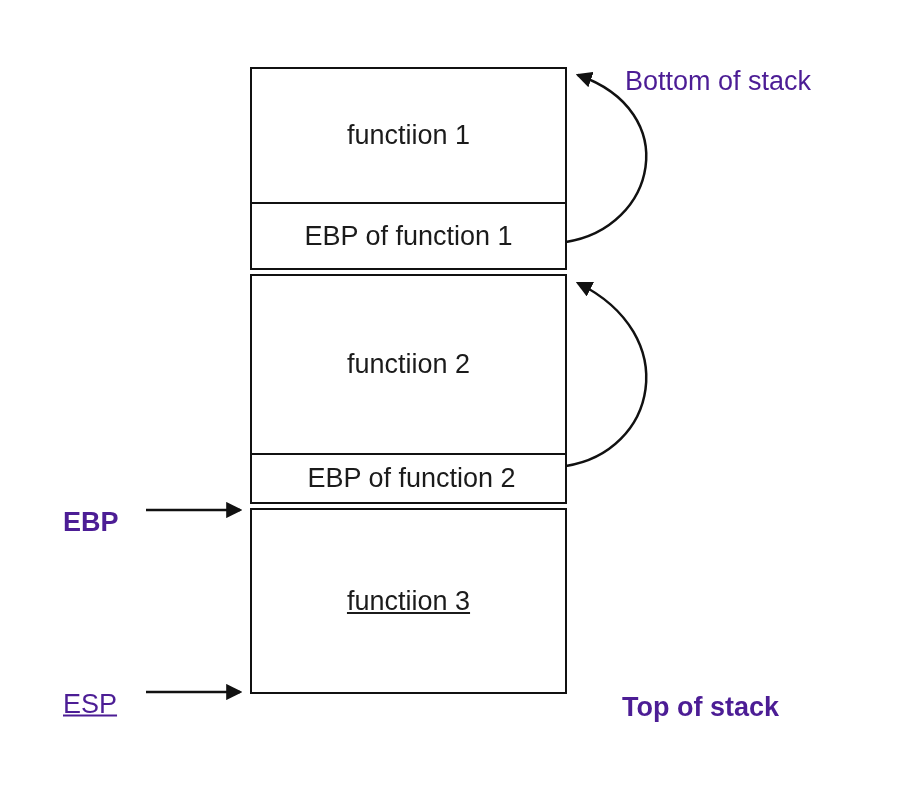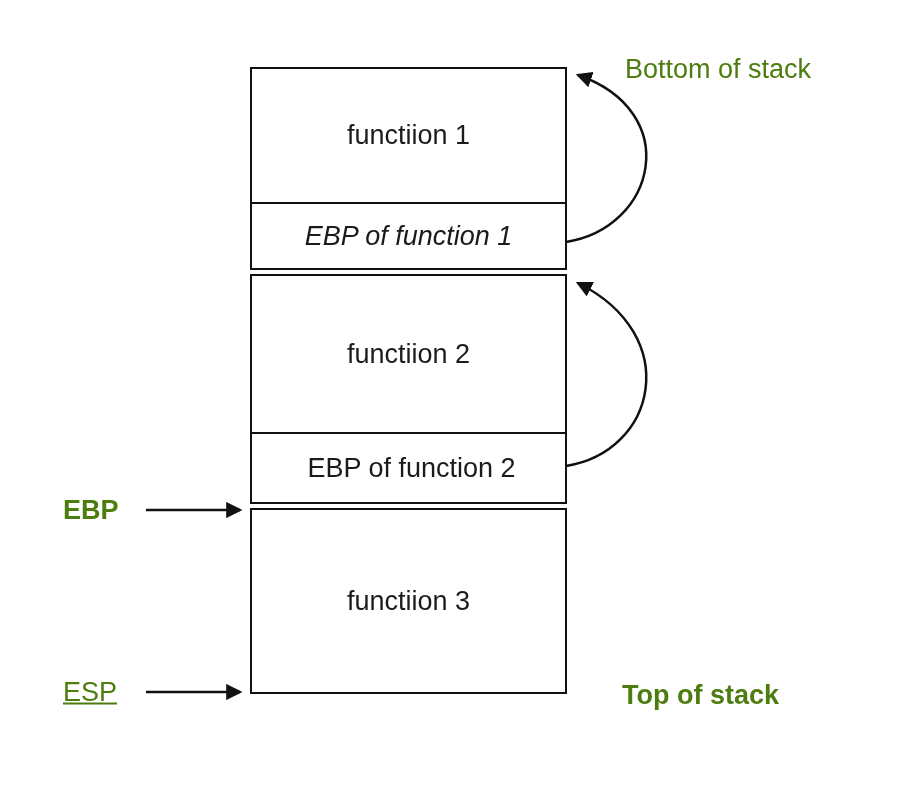--- a/index.html
+++ b/index.html
@@ -33,57 +33,58 @@
     font-size: 27px;
     color: #1b1b1b;
     box-sizing: border-box;
   }
   .cell.divided {
     border-bottom: 2.5px solid #111111;
   }
   .side-label {
     position: absolute;
     font-size: 27px;
-    color: #4d7c0f;
+    color: #4c1d95;
     transform: translateY(-50%);
     white-space: nowrap;
+    margin-top: 12px;
   }
   #arrow-layer {
     position: absolute;
     left: 0;
     top: 0;
     width: 924px;
     height: 790px;
     pointer-events: none;
   }
 </style>
 </head>
 <body>
 
 <div id="canvas">
 
   <div class="group" style="top:67px; height:203px;">
     <div class="cell divided" style="height:135px;">
       <span>functiion 1</span>
     </div>
-    <div class="cell" style="flex:1;font-style:italic;">
+    <div class="cell" style="flex:1;">
       <span>EBP of function 1</span>
     </div>
   </div>
 
   <div class="group" style="top:274px; height:230px;">
-    <div class="cell divided" style="height:158px;">
+    <div class="cell divided" style="height:179px;">
       <span>functiion 2</span>
     </div>
     <div class="cell" style="flex:1;padding-left:6px;">
       <span>EBP of function 2</span>
     </div>
   </div>
 
-  <div class="group" style="top:508px; height:186px;">
+  <div class="group" style="top:508px; height:186px;text-decoration:underline;">
     <div class="cell" style="flex:1;">
       <span>functiion 3</span>
     </div>
   </div>
 
   <div class="side-label" style="left:625px; top:69px;">Bottom of stack</div>
   <div class="side-label" style="left:622px; top:695px;font-weight:bold;">Top of stack</div>
   <div class="side-label" style="left:63px; top:510px;font-weight:bold;">EBP</div>
   <div class="side-label" style="left:63px; top:692px;text-decoration:underline;">ESP</div>
 

